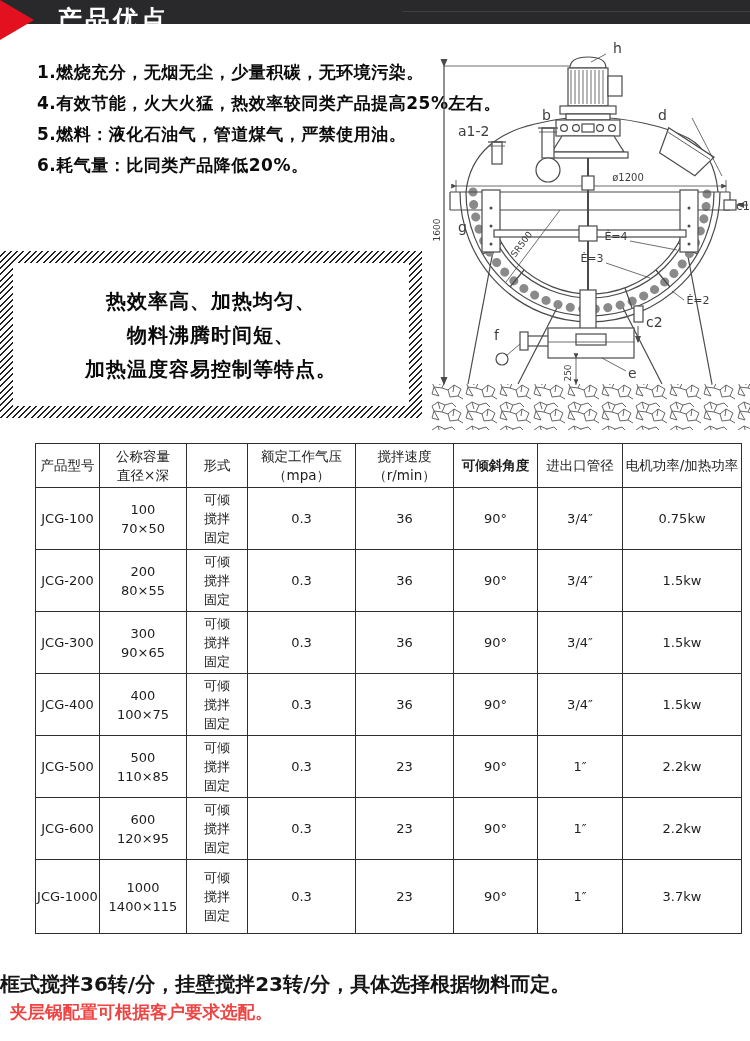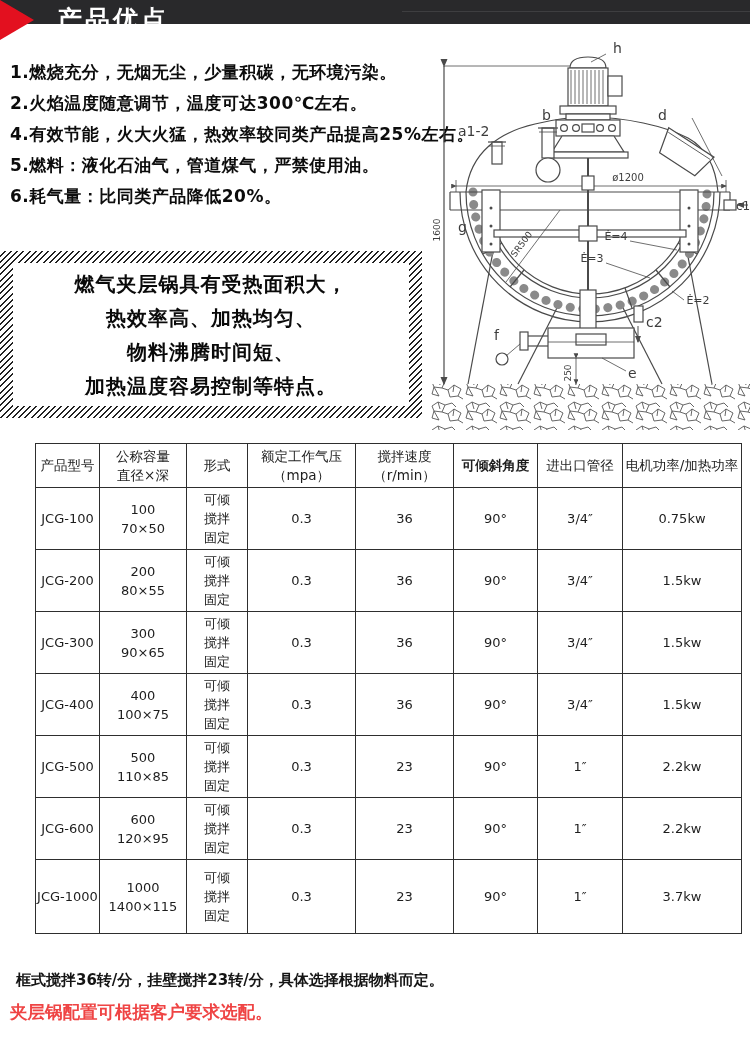--- a/index.html
+++ b/index.html
@@ -11,21 +11,21 @@
   
   .hdr{position:absolute;left:0;top:0;width:750px;height:24px;background:#29292b;}
   .hdr-line{position:absolute;left:402px;top:11px;width:348px;height:1px;background:#3e3e40;}
   .hdr-tri{position:absolute;left:0;top:0;width:0;height:0;
     border-top:20px solid transparent;border-bottom:20px solid transparent;
     border-left:34px solid #e3101f;}
   .hdr-title{position:absolute;left:57px;top:3px;font-size:25px;font-weight:bold;
     color:#fff;letter-spacing:3px;white-space:nowrap;}
   
   .adv{position:absolute;left:10px;top:57px;width:435px;font-size:17px;font-weight:bold;color:#0c0c0c;}
-  .adv div{height:31px;line-height:31px;white-space:nowrap;letter-spacing:0.5px;}
+  .adv div{height:31px;line-height:31px;white-space:nowrap;letter-spacing:0.5px;margin-left:27px;}
   
   .fbox{position:absolute;left:0;top:251px;width:422px;height:167px;
     background:repeating-linear-gradient(135deg,#ffffff 0 3px,#222222 3px 4.4px);}
   .fbox-in{position:absolute;left:13px;top:12px;right:13px;bottom:12px;background:#ffffff;
     display:flex;flex-direction:column;justify-content:center;text-align:center;
     font-size:20px;font-weight:bold;color:#0a0a0a;line-height:34px;letter-spacing:1px;}
   
   .diag{position:absolute;left:430px;top:40px;width:320px;height:392px;}
   .diag svg{display:block;}
   .diag text{font-family:"DejaVu Sans","Liberation Sans",sans-serif;fill:#3c3c3c;}
@@ -34,43 +34,41 @@
     width:706px;}
   table.spec td{border:1px solid #2e2e2e;text-align:center;vertical-align:middle;
     font-size:13px;color:#1d1d1d;padding:2px 1px;line-height:19px;overflow:hidden;}
   table.spec tr.h-row{height:44px;}
   table.spec tr.h-row td{font-size:13.5px;}
   table.spec td.bold{font-weight:bold;}
   table.spec tr.r0{height:42px;}
   table.spec tr.rx{height:57px;}
   table.spec tr.rl{height:74px;}
   
-  .note1{position:absolute;left:16px;top:971px;font-size:15px;font-weight:600;color:#151515;white-space:nowrap;}
+  .note1{position:absolute;left:0;top:971px;font-size:20px;font-weight:600;color:#151515;white-space:nowrap;}
   .note2{position:absolute;left:10px;top:1000px;font-size:17.5px;font-weight:800;color:#ef4444;white-space:nowrap;}
 </style>
 </head>
 <body>
 
 <div class="hdr">
   <div class="hdr-line"></div>
   <div class="hdr-tri"></div>
   <div class="hdr-title">产品优点</div>
 </div>
 
 <div class="adv">
   <div>1.燃烧充分，无烟无尘，少量积碳，无环境污染。</div>
-  <div>2.火焰温度随意调节，温度可达300℃左右。</div>
   <div>4.有效节能，火大火猛，热效率较同类产品提高25%左右。</div>
   <div>5.燃料：液化石油气，管道煤气，严禁使用油。</div>
   <div>6.耗气量：比同类产品降低20%。</div>
 </div>
 
 <div class="fbox">
   <div class="fbox-in">
-    <div>燃气夹层锅具有受热面积大，</div>
     <div>热效率高、加热均匀、</div>
     <div>物料沸腾时间短、</div>
     <div>加热温度容易控制等特点。</div>
   </div>
 </div>
 
 <div class="diag">
 <svg width="320" height="392" viewBox="0 0 320 392" xmlns="http://www.w3.org/2000/svg">
   <defs>
     <marker id="arr" markerWidth="8" markerHeight="8" refX="6" refY="3" orient="auto">

